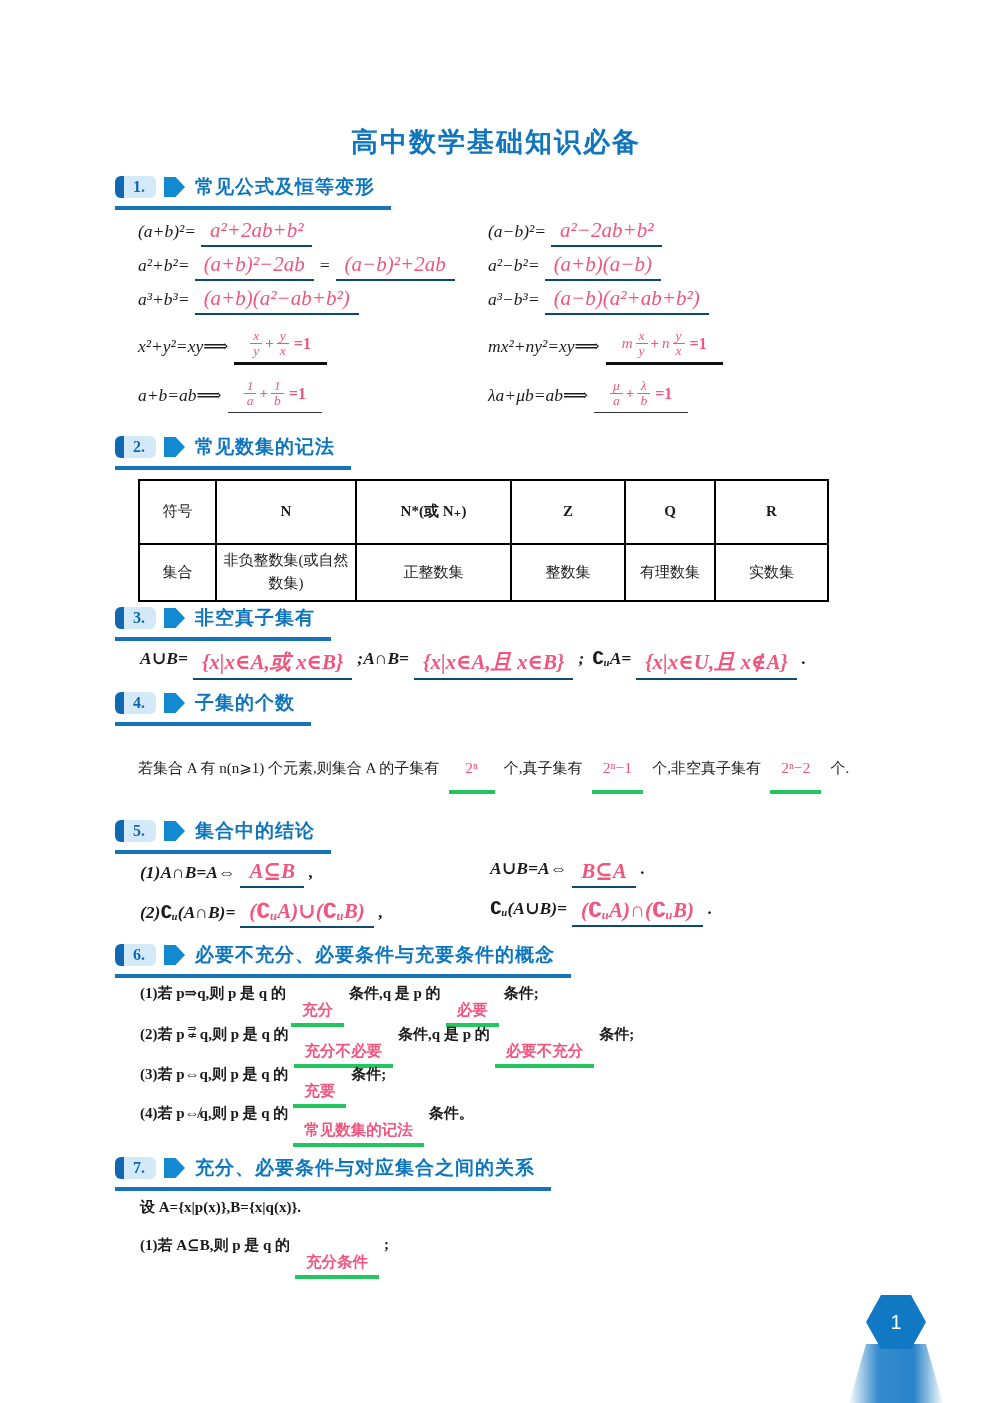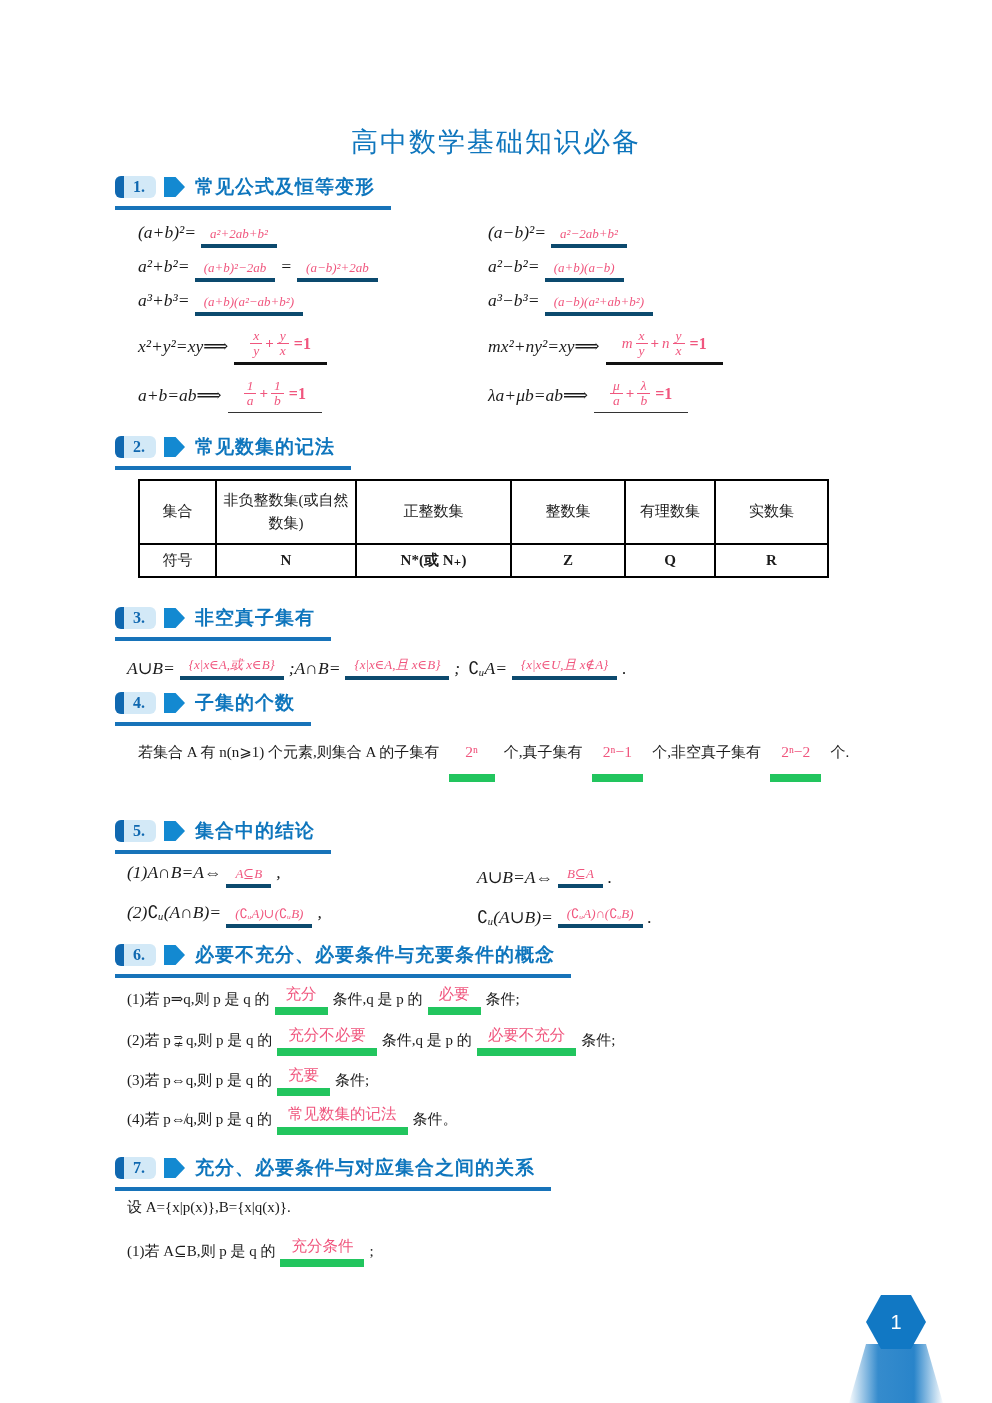--- a/index.html
+++ b/index.html
@@ -13,21 +13,21 @@
   }
   *{margin:0;padding:0;box-sizing:border-box;}
   html,body{background:#ffffff;}
   .page{
     position:relative;width:992px;height:1403px;background:#ffffff;overflow:hidden;
     font-family:"Liberation Serif","DejaVu Serif",serif;color:var(--ink);
   }
   .title{
     position:absolute;top:124px;left:0;width:100%;text-align:center;
     font-family:"Liberation Sans","DejaVu Sans",sans-serif;
-    font-size:27px;font-weight:normal;color:var(--blue-title);letter-spacing:2px;
+    font-size:27px;font-weight:bold;color:var(--blue-title);letter-spacing:2px;
   }
   
   .sec{
     position:absolute;left:115px;display:flex;align-items:center;
     border-bottom:4px solid var(--blue-line);padding:0 16px 6px 0;width:max-content;
   }
   .badge{
     position:relative;background:var(--blue-light);border-radius:6px;
     padding:2px 11px 2px 18px;margin-right:8px;
   }
@@ -49,22 +49,22 @@
   }
   
   .formulas{position:absolute;left:138px;top:218px;width:740px;height:210px;}
   .frow{position:absolute;display:flex;align-items:baseline;white-space:nowrap;text-align:right;}
   .frow-mid{display:flex;align-items:center;white-space:nowrap;}
   .m{
     font-style:italic;font-size:17.5px;color:var(--ink);
     font-family:"Liberation Serif","DejaVu Serif","DejaVu Sans",serif;
   }
   .blank{
-    font-style:italic;color:var(--pink);font-size:13px;
-    border-bottom:4px solid #0c4a6e;padding:0 9px 2px;margin:8px 5px;
+    font-style:italic;color:var(--pink);font-size:21px;
+    border-bottom:2px solid #0c4a6e;padding:0 9px 2px;margin:0 5px;
     font-family:"Liberation Serif","DejaVu Serif","DejaVu Sans",serif;
   }
   .fblank{
     display:inline-flex;align-items:center;color:var(--pink);
     padding:1px 16px 4px;margin-left:6px;gap:3px;
   }
   .u3{border-bottom:3px solid #111;}
   .u2{border-bottom:1.5px solid #333;}
   .frac{display:inline-flex;flex-direction:column;align-items:center;line-height:1.05;}
   .fn,.fd{font-style:italic;font-size:13.5px;padding:0 3px;
@@ -78,25 +78,25 @@
     position:absolute;left:138px;top:479px;border-collapse:collapse;table-layout:fixed;
   }
   .numtable td{
     border:2px solid #000;text-align:center;vertical-align:middle;
     font-size:15px;line-height:1.55;padding:4px 6px;
   }
   .numtable tr:first-child td{height:64px;}
   .numtable tr:last-child td{height:33px;}
   .sym{font-weight:bold;font-size:16px;}
   
-  .line{position:absolute;left:127px;display:flex;align-items:center;white-space:nowrap;}
+  .line{position:absolute;left:140px;display:flex;align-items:flex-start;white-space:nowrap;font-weight:bold;}
   .zh{font-size:15px;color:var(--ink);}
   .zhblank{
-    color:var(--pink);font-size:15.5px;border-bottom:8px solid #22c55e;
-    padding:0 11px 2px;margin:0 5px;display:inline-block;text-align:center;min-width:46px;
+    color:var(--pink);font-size:15.5px;border-bottom:4px solid #22c55e;
+    padding:0 11px 2px;margin:16px 5px;display:inline-block;text-align:center;min-width:46px;
   }
   .halfcol{display:inline-flex;align-items:baseline;width:350px;white-space:nowrap;}
   .para{
     position:absolute;left:138px;top:731px;width:740px;
     font-size:17px;line-height:41px;color:var(--ink);
   }
   .stack{
     display:inline-flex;flex-direction:column;align-items:center;
     font-size:11px;line-height:0.6;vertical-align:-1px;margin:0 3px;color:var(--ink);
   }
@@ -220,34 +220,34 @@
 
   <div class="sec" style="top:434px">
     <span class="badge"><span class="badge-num">2.</span></span>
     <span class="arrow"></span>
     <span class="sec-title">常见数集的记法</span>
   </div>
 
   <table class="numtable">
     <tbody>
         <tr>
+      <td>符号</td>
+      <td class="sym">N</td>
+      <td class="sym">N*(或 N₊)</td>
+      <td class="sym">Z</td>
+      <td class="sym">Q</td>
+      <td class="sym">R</td>
+    </tr>
+    <tr>
       <td style="width:77px">集合</td>
       <td style="width:140px">非负整数集(或自然数集)</td>
       <td style="width:155px">正整数集</td>
       <td style="width:114px">整数集</td>
       <td style="width:90px">有理数集</td>
       <td style="width:113px">实数集</td>
-    </tr>
-    <tr>
-      <td>符号</td>
-      <td class="sym">N</td>
-      <td class="sym">N*(或 N₊)</td>
-      <td class="sym">Z</td>
-      <td class="sym">Q</td>
-      <td class="sym">R</td>
     </tr>
   </tbody>
     </table>
 
   <div class="sec" style="top:605px">
     <span class="badge"><span class="badge-num">3.</span></span>
     <span class="arrow"></span>
     <span class="sec-title">非空真子集有</span>
   </div>
 

